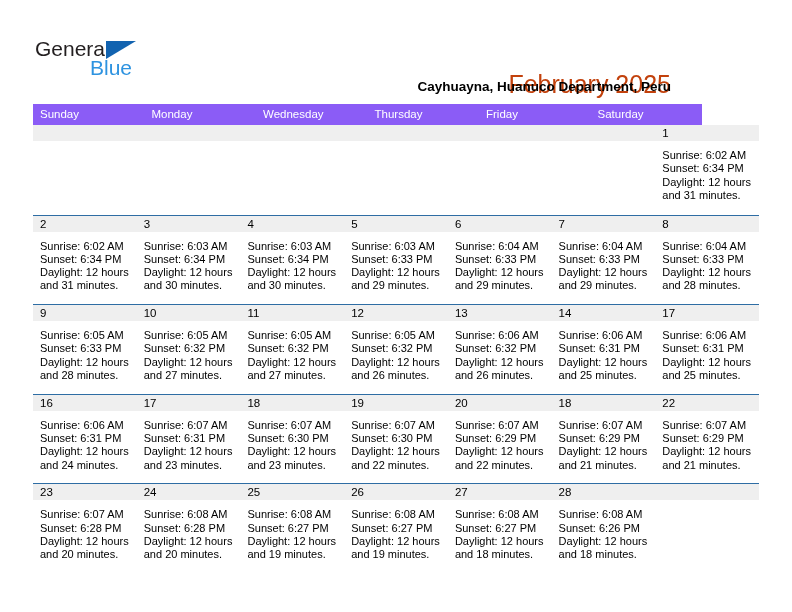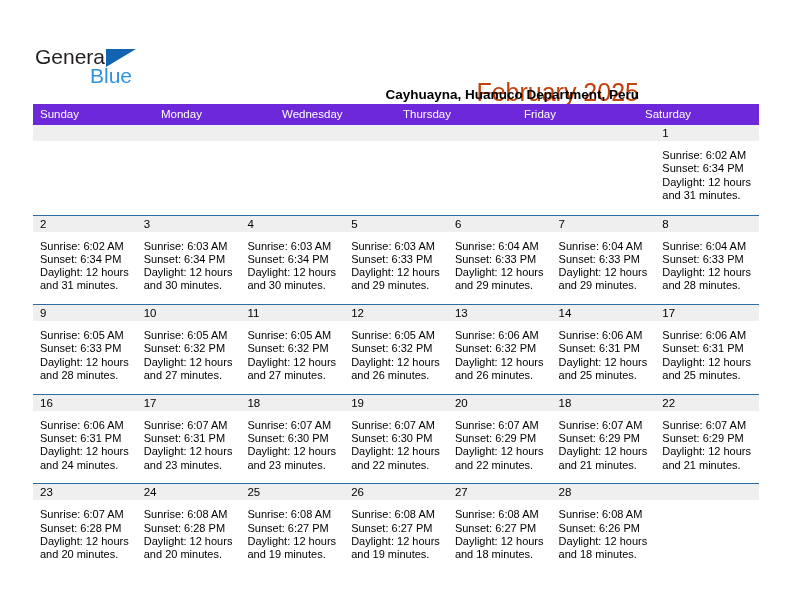--- a/index.html
+++ b/index.html
@@ -18,23 +18,24 @@
     position: relative;
     width: 792px;
     height: 612px;
     box-sizing: border-box;
   }
 
   
   .top {
     position: absolute;
     left: 0;
-    top: 8px;
+    top: 0;
     width: 676px;
     height: 100px;
+    padding-left: 32px;
   }
   .logo {
     position: absolute;
     left: 35px;
     top: 38px;
     width: 180px;
     height: 48px;
   }
   .logo-general {
     position: absolute;
@@ -87,23 +88,23 @@
 
   
   .calendar {
     position: absolute;
     left: 33px;
     top: 104px;
     width: 726px;
   }
   .weekhead {
     display: flex;
-    width: 726px;
+    width: 669px;
     height: 21px;
-    background: #6d28d9;
+    background: #8b5cf6;
   }
   .weekhead .dayname {
     flex: 1 1 0;
     color: #ffffff;
     font-size: 11.5px;
     line-height: 21px;
     padding-left: 7px;
     box-sizing: border-box;
     white-space: nowrap;
     overflow: hidden;

